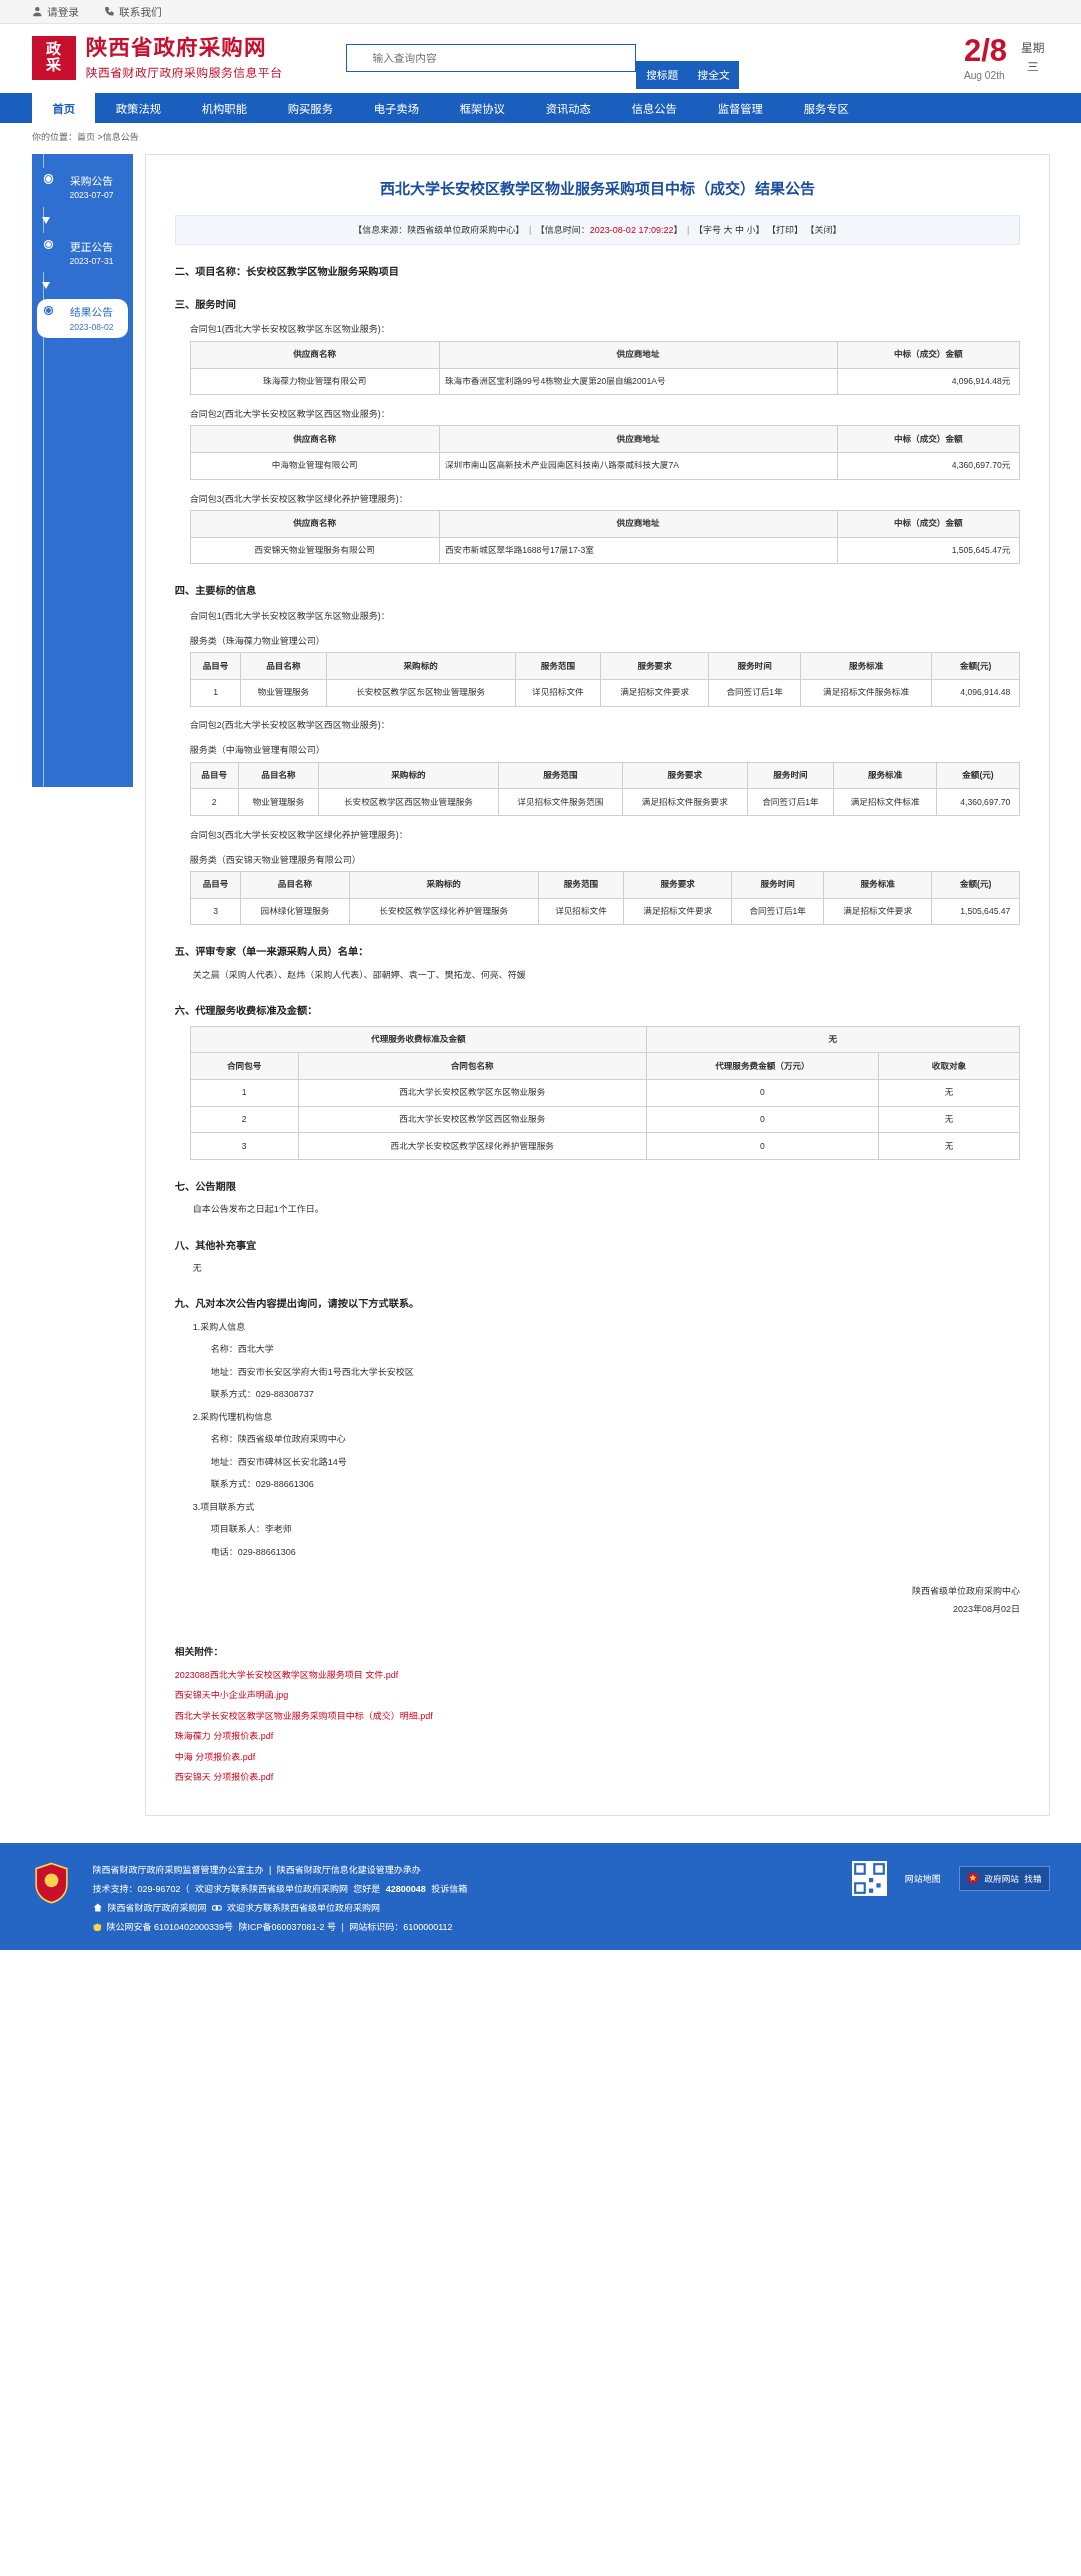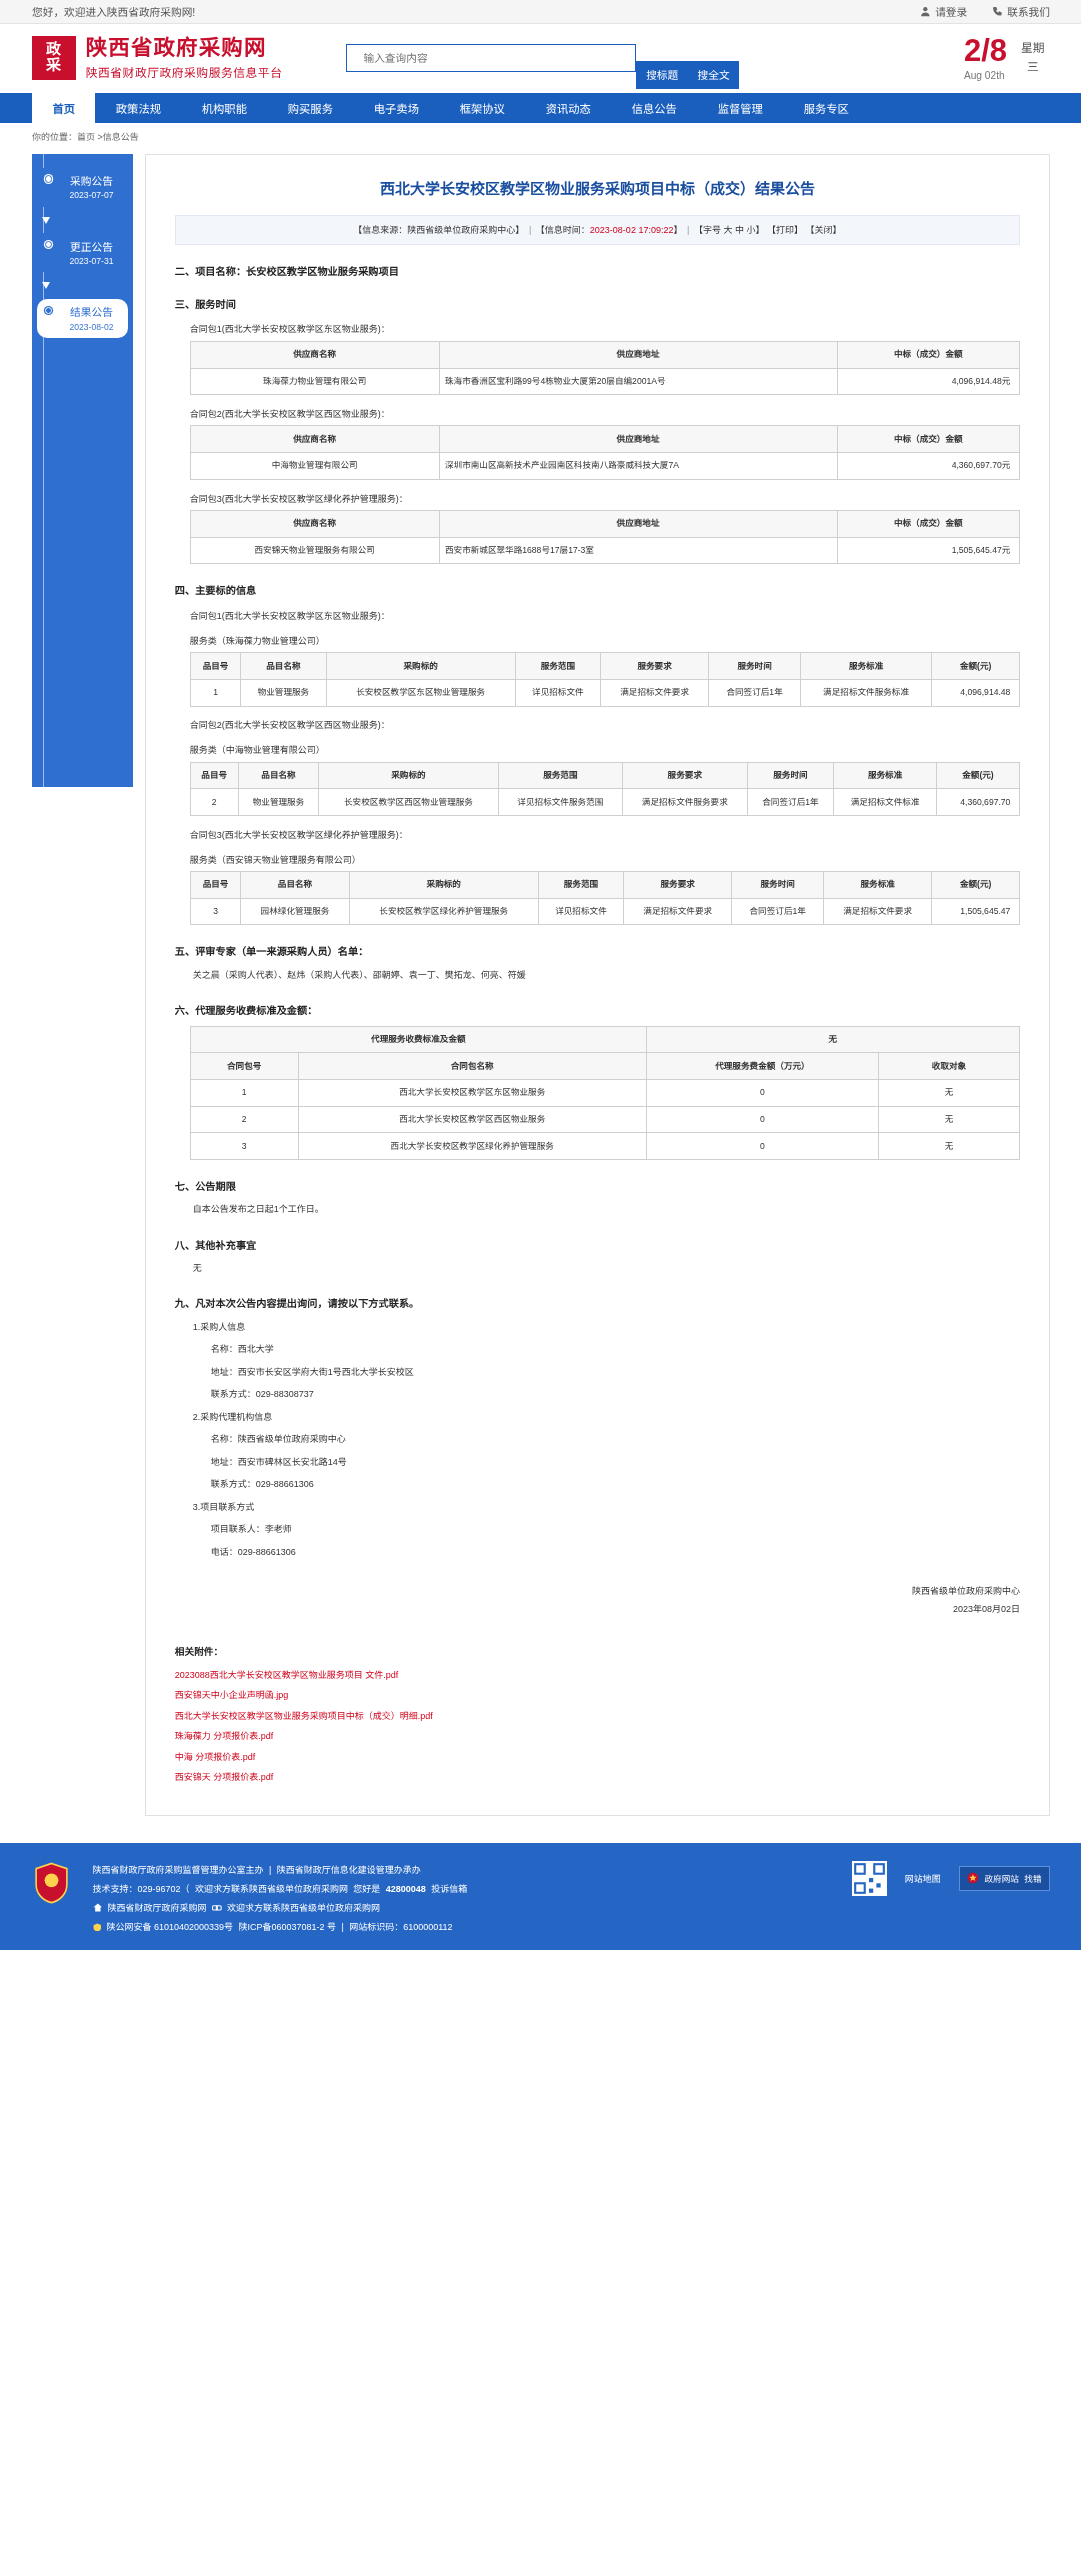--- a/index.html
+++ b/index.html
@@ -42,21 +42,21 @@
     display:flex; flex-direction:column; justify-content:center; align-items:center;
     font-size:15px; line-height:1.05; font-weight:bold; letter-spacing:1.1px;
     font-family:"DejaVu Sans","Liberation Sans",sans-serif;
   }
   .logo-badge span{ display:block; }
   .logo-text .l1 { font-size:21.5px; color:#c8102e; font-weight:bold; letter-spacing:1.1px; line-height:1.15;}
   .logo-text .l2 { font-size:11.8px; color:#c8102e; letter-spacing:0.5px; margin-top:2.1px;}
   .search-area { margin-left:64px; display:flex; align-items:center; }
   .search-box {
     width:290px; height:28px; border:1.1px solid #1b5fbe; background:#fff;
-    display:flex; align-items:center; padding:0 14px;
+    display:flex; align-items:center; padding:0 23px;
   }
   .search-box input {
     border:0; outline:0; flex:1; font-size:10.7px; color:#999;
     font-family:"Liberation Sans", sans-serif;
   }
   .search-btn {
     height:28px; padding:0 9.7px; background:#1b5fbe; color:#fff; border:0;
     font-size:10.7px; font-family:"Liberation Sans",sans-serif; cursor:pointer;margin-top:33px;
   }
   .search-btn.alt { background:#1b5fbe; }
@@ -166,21 +166,20 @@
     background:#1b4fa0; border:0.5px solid #5b8ddd; color:#fff; font-size:8.6px;
     padding:5.4px 7.5px; display:flex; align-items:center; gap:5.4px;
   }
 </style>
 </head>
 <body>
 
 <div class="page">
 
   <div class="topbar">
-    <div class="welcome">您好，欢迎进入陕西省政府采购网!</div>
     <div class="links">
       <div class="lk">
         <span class="ico">
           <svg width="10.7" height="10.7" viewBox="0 0 20 20">
               <circle cx="10" cy="6" r="4" fill="#666"></circle>
               <path d="M2 19c0-4.4 3.6-7 8-7s8 2.6 8 7z" fill="#666"></path>
             </svg>
         </span>
         <span>请登录</span>
       </div>

